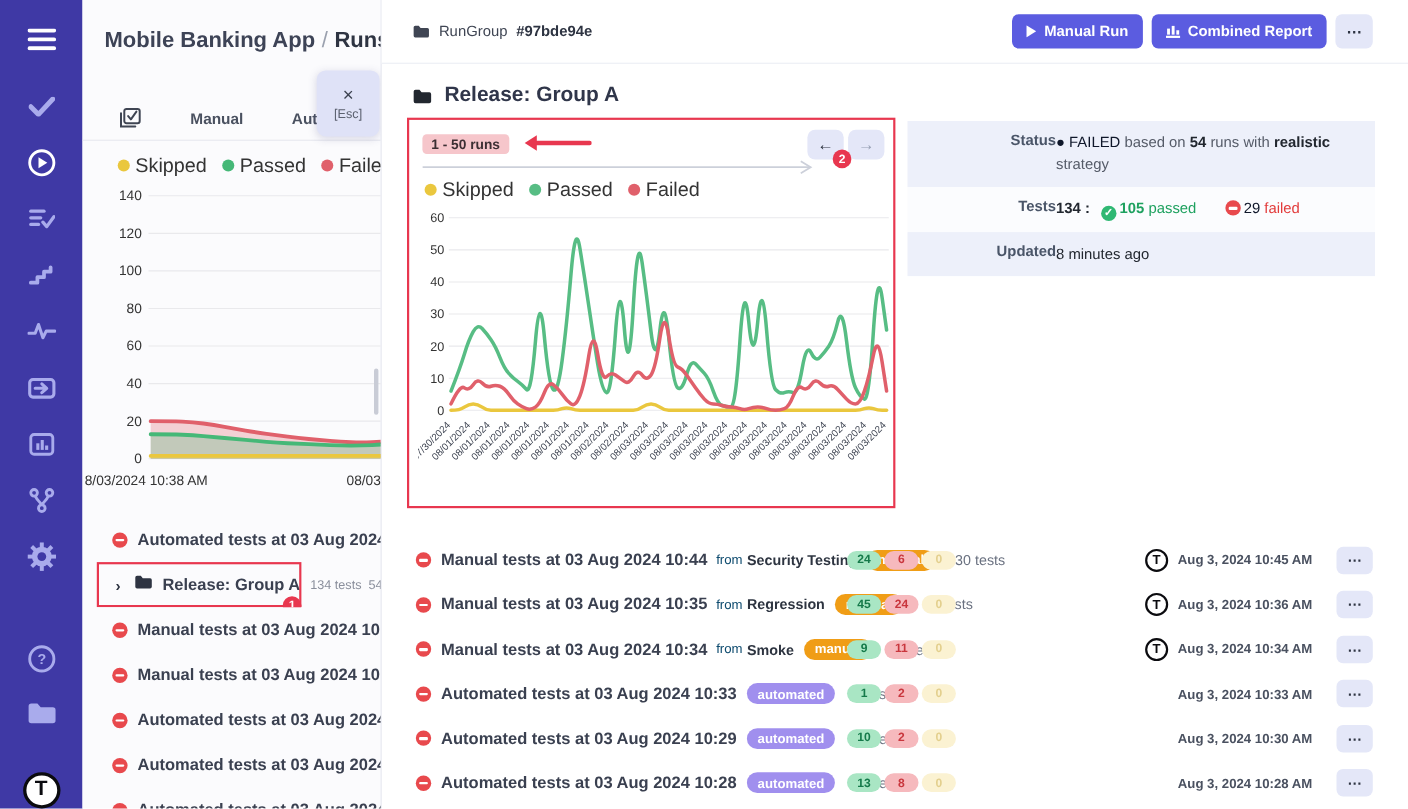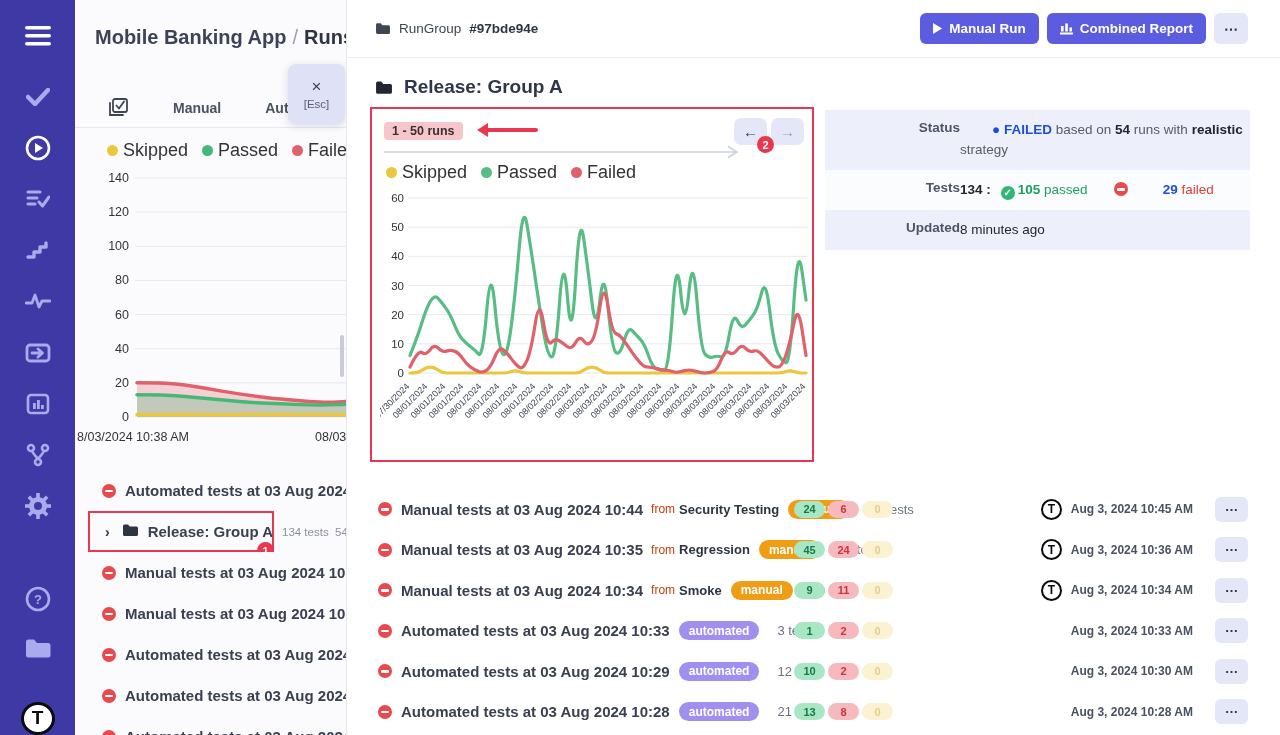--- a/index.html
+++ b/index.html
@@ -71,40 +71,40 @@
   .main-legend { position:absolute; left:14px; top:53px; }
   .main-chart { position:absolute; left:8px; top:72px; width:432px; height:278px; }
 
   
   .details { position:absolute; left:825px; top:110px; width:425px; font-size:13.5px; }
   .d-row { display:flex; padding:10px 0 10px 20px; }
   .d-row.shade { background:#edf0fa; }
   .d-row.lite { background:#fbfcfe; }
   .d-label { width:115px; flex:0 0 auto; font-weight:600; color:#4a5568;text-align:right; }
   .d-value { width:290px; color:#555b68; line-height:20px; }
-  .red-b { color:#1d4ed8; font-weight:bold;margin-left:32px; }
+  .red-b { color:#0f172a; font-weight:normal; }
   .dark-b { color:#22272f; font-weight:bold; }
   .grn-b { color:#1ea15f; font-weight:bold; }
   .grn { color:#1ea15f; }
   .red { color:#e23b3b; }
   .icon-pass { display:inline-block; width:14px; height:14px; border-radius:50%; background:#2fb873; color:#fff; font-size:10px; line-height:14px; text-align:center; font-weight:bold; vertical-align:-2px; margin:0 3px 0 10px; }
   .icon-fail { display:inline-block; width:14px; height:14px; border-radius:50%; background:#e8494d; position:relative; vertical-align:-2px; margin:0 3px 0 26px; }
   .icon-fail::after { content:""; position:absolute; left:3px; top:6px; width:8px; height:2.5px; background:#fff; border-radius:1px; }
 
   
   .runs-list { position:absolute; left:347px; top:489px; width:933px; }
   .run-row { position:relative; height:40.5px; display:flex; align-items:center; padding-left:31px; }
   .run-title { font-size:15px; font-weight:600; color:#3a4050; margin-left:9px; white-space:nowrap; }
-  .run-from { margin-left:8px; font-size:12px; color:#c2410c; white-space:nowrap; }
+  .run-from { margin-left:8px; font-size:12px; color:#0c4a6e; white-space:nowrap; }
   .run-suite { font-size:13px; font-weight:bold; color:#2d3440; margin-left:4px; white-space:nowrap; }
   .pill { margin-left:9px; padding:2.5px 10px; border-radius:10px; color:#fff; font-size:12px; font-weight:bold; white-space:nowrap; }
   .pill.v-manual { background:#f09d16; }
   .pill.v-automated { background:#a08fee; }
   .run-tests { margin-left:18px; font-size:13px; color:#6a7180; white-space:nowrap; }
-  .badges { position:absolute; left:447px; display:flex; gap:3px; }
+  .badges { position:absolute; left:423px; display:flex; gap:3px; }
   .badge { width:31px; height:17px; border-radius:9px; font-size:11px; font-weight:bold; display:flex; align-items:center; justify-content:center; }
   .badge.b-pass { background:#a9e6c4; color:#157a4a; }
   .badge.b-fail { background:#f6b9bd; color:#c9363d; }
   .badge.b-skip { background:#fbf2d2; color:#e3cf8d; }
   .row-logo { position:absolute; left:694px; width:21px; height:21px; border-radius:50%; background:#fff; border:2px solid #0b0b0f; font-size:12px; font-weight:bold; color:#0b0b0f; display:flex; align-items:center; justify-content:center; }
   .row-time { position:absolute; right:87px; width:130px; text-align:right; font-size:12px; font-weight:600; color:#4a5160; white-space:nowrap; }
   .row-more { position:absolute; right:32px; width:33px; height:25px; border:none; border-radius:6px; background:#e4e7f8; color:#2e3442; font-weight:bold; font-size:13px; cursor:pointer; }
 </style>
 </head>
 <body>

